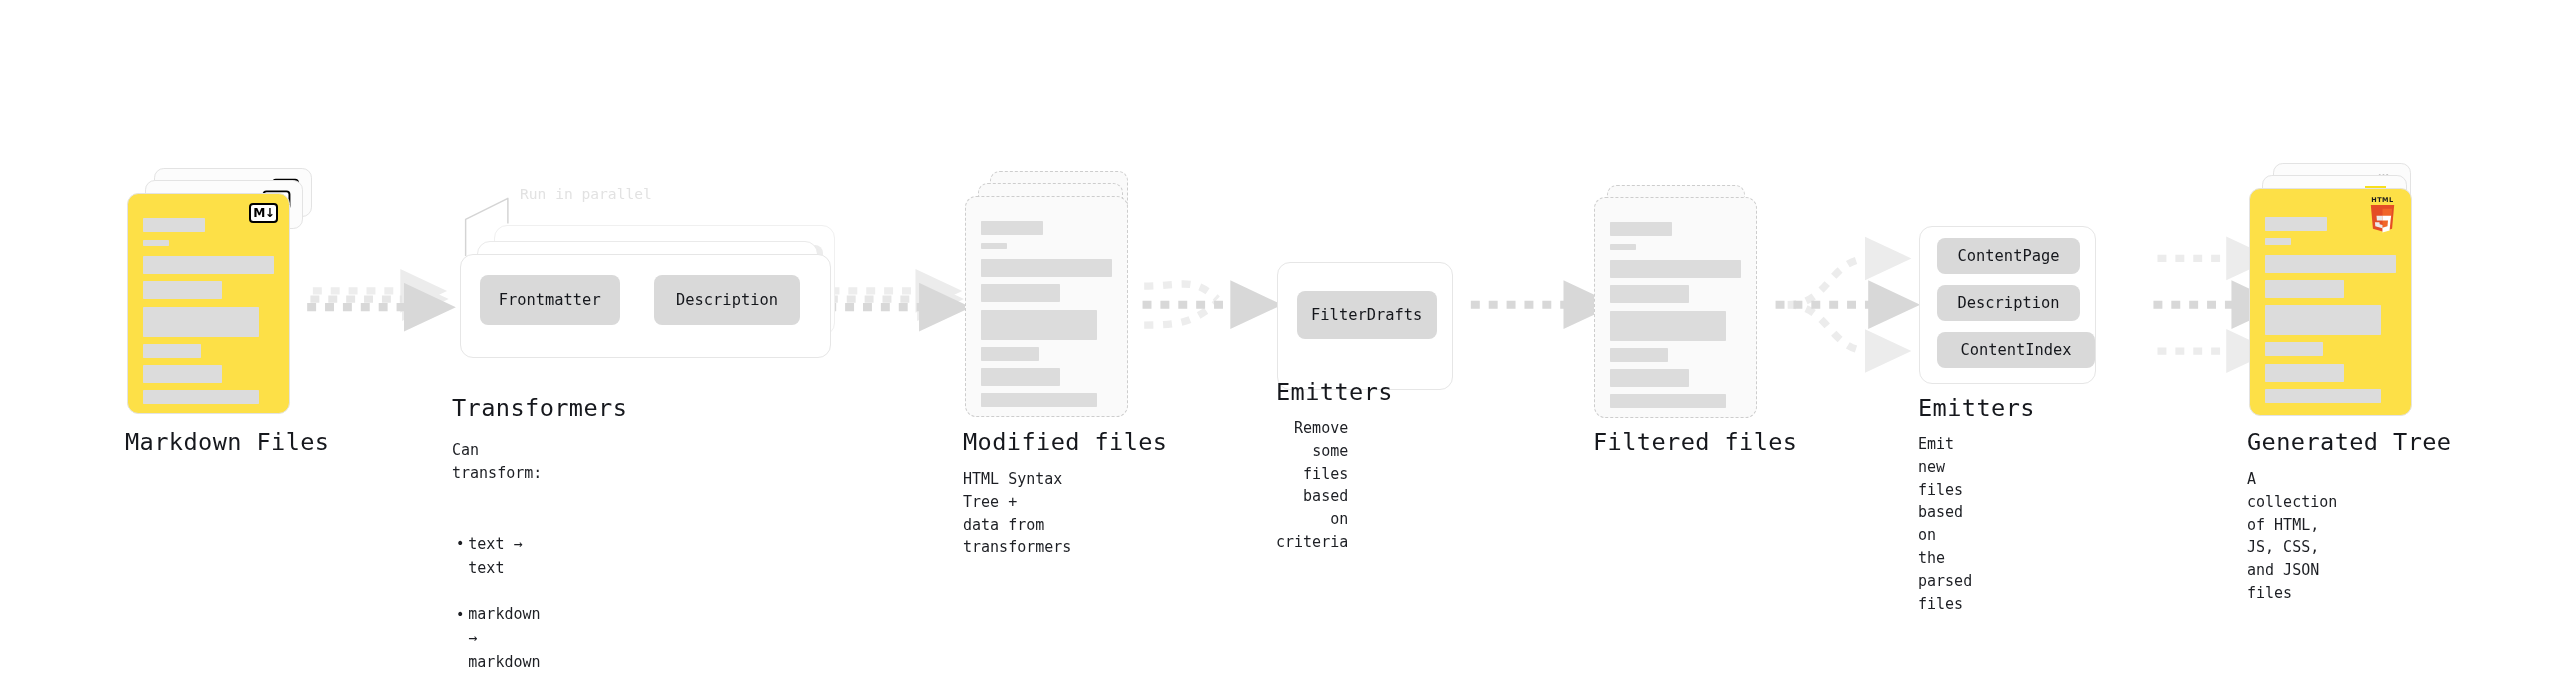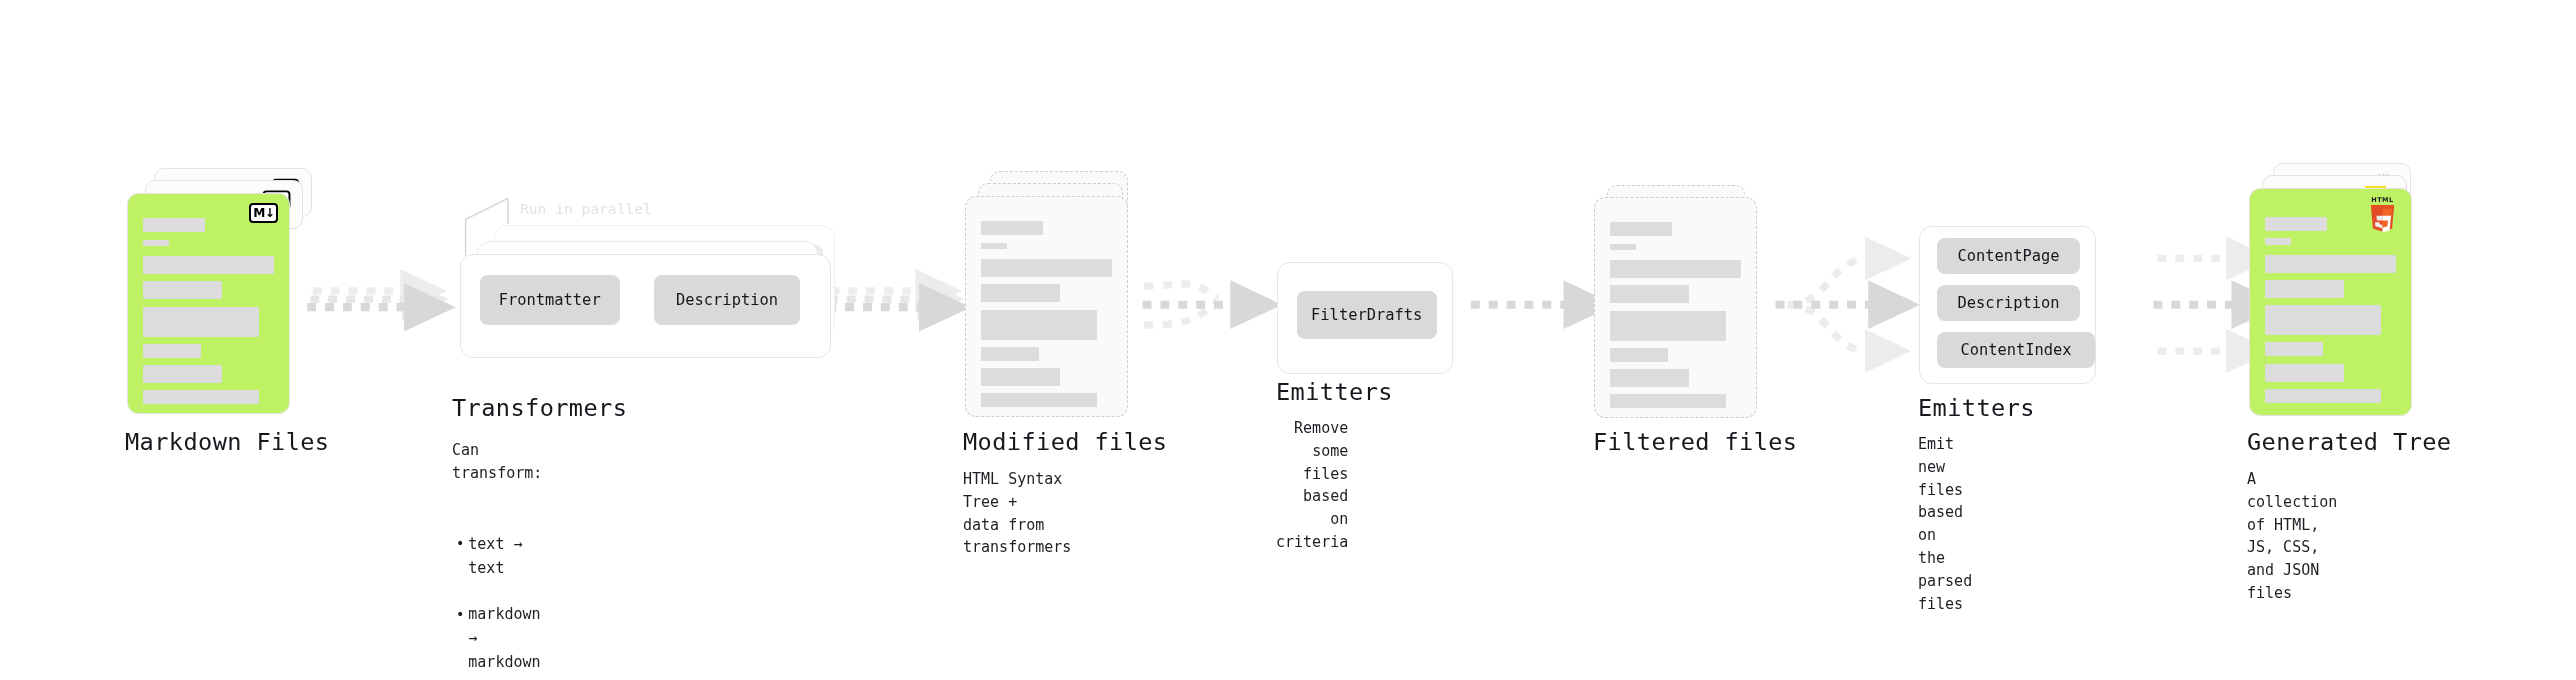--- a/index.html
+++ b/index.html
@@ -57,21 +57,21 @@
     position: absolute;
     left: 4.1px;
     top: -0.8px;
     font-size: 14px;
   }
 
   
   .doc {
     position: absolute;
     box-sizing: border-box;
-    background: #bef264;
+    background: #fde047;
     border: 1.3px solid #e3e3e3;
     border-radius: 11.4px;
   }
   .doc.dashed {
     background: #fafafa;
     border: 1.5px dashed #cdcdcd;
   }
   .doc .skeleton {
     position: absolute;
     left: 14.6px;
@@ -239,21 +239,21 @@
         <div class="bar" style="width:88%; height:30px;"></div>
         <div class="bar" style="width:44%; height:14px;"></div>
         <div class="bar" style="width:60%; height:18px;"></div>
         <div class="bar" style="width:88%; height:14px;"></div>
       </div>
     </div>
     <div class="stage-title" style="left:125px; top:428px;">Markdown Files</div>
   </div>
 
   <div class="node">
-    <div class="annotation" style="left:520px; top:200px;">Run in parallel</div>
+    <div class="annotation" style="left:520px; top:185px;">Run in parallel</div>
 
     <div class="panel" style="left:494px; top:225px; width:341px; height:111px; border-color:#f0f0f0;">
       <div class="pill" style="left:32.5px; top:18.7px; width:140px; height:54px; background:#ececec; color:transparent;">
         <span>Frontmatter</span>
       </div>
       <div class="pill" style="left:185px; top:18.7px; width:143px; height:54px; background:#ececec; color:transparent;">
         <span>Description</span>
       </div>
     </div>
 
@@ -300,21 +300,21 @@
         <div class="bar" style="width:60%; height:18px;"></div>
         <div class="bar" style="width:88%; height:14px;"></div>
       </div>
     </div>
     <div class="stage-title" style="left:963px; top:428px;">Modified files</div>
     <div class="stage-desc" style="left:963px; top:468px;">HTML Syntax Tree +
 data from transformers</div>
   </div>
 
   <div class="node">
-    <div class="panel" style="left:1277px; top:262px; width:176px; height:112px;">
+    <div class="panel" style="left:1277px; top:262px; width:176px; height:128px;">
       <div class="pill" style="left:18.7px; top:28px; width:140px; height:48px;">
         <span>FilterDrafts</span>
       </div>
     </div>
     <div class="stage-title" style="left:1276px; top:378px;">Emitters</div>
     <div class="stage-desc" style="left:1276px; top:417px;text-align:right;">Remove some files based
 on criteria</div>
   </div>
 
   <div class="node">

